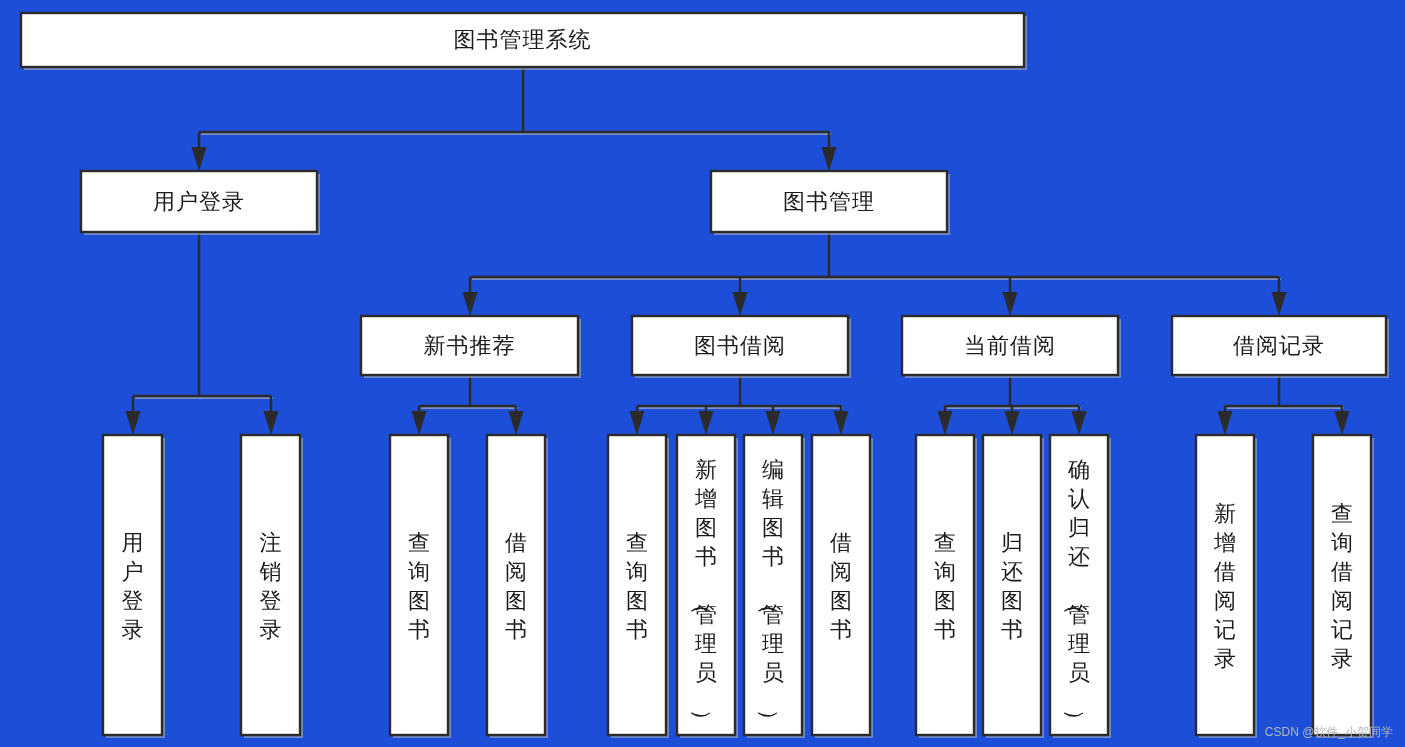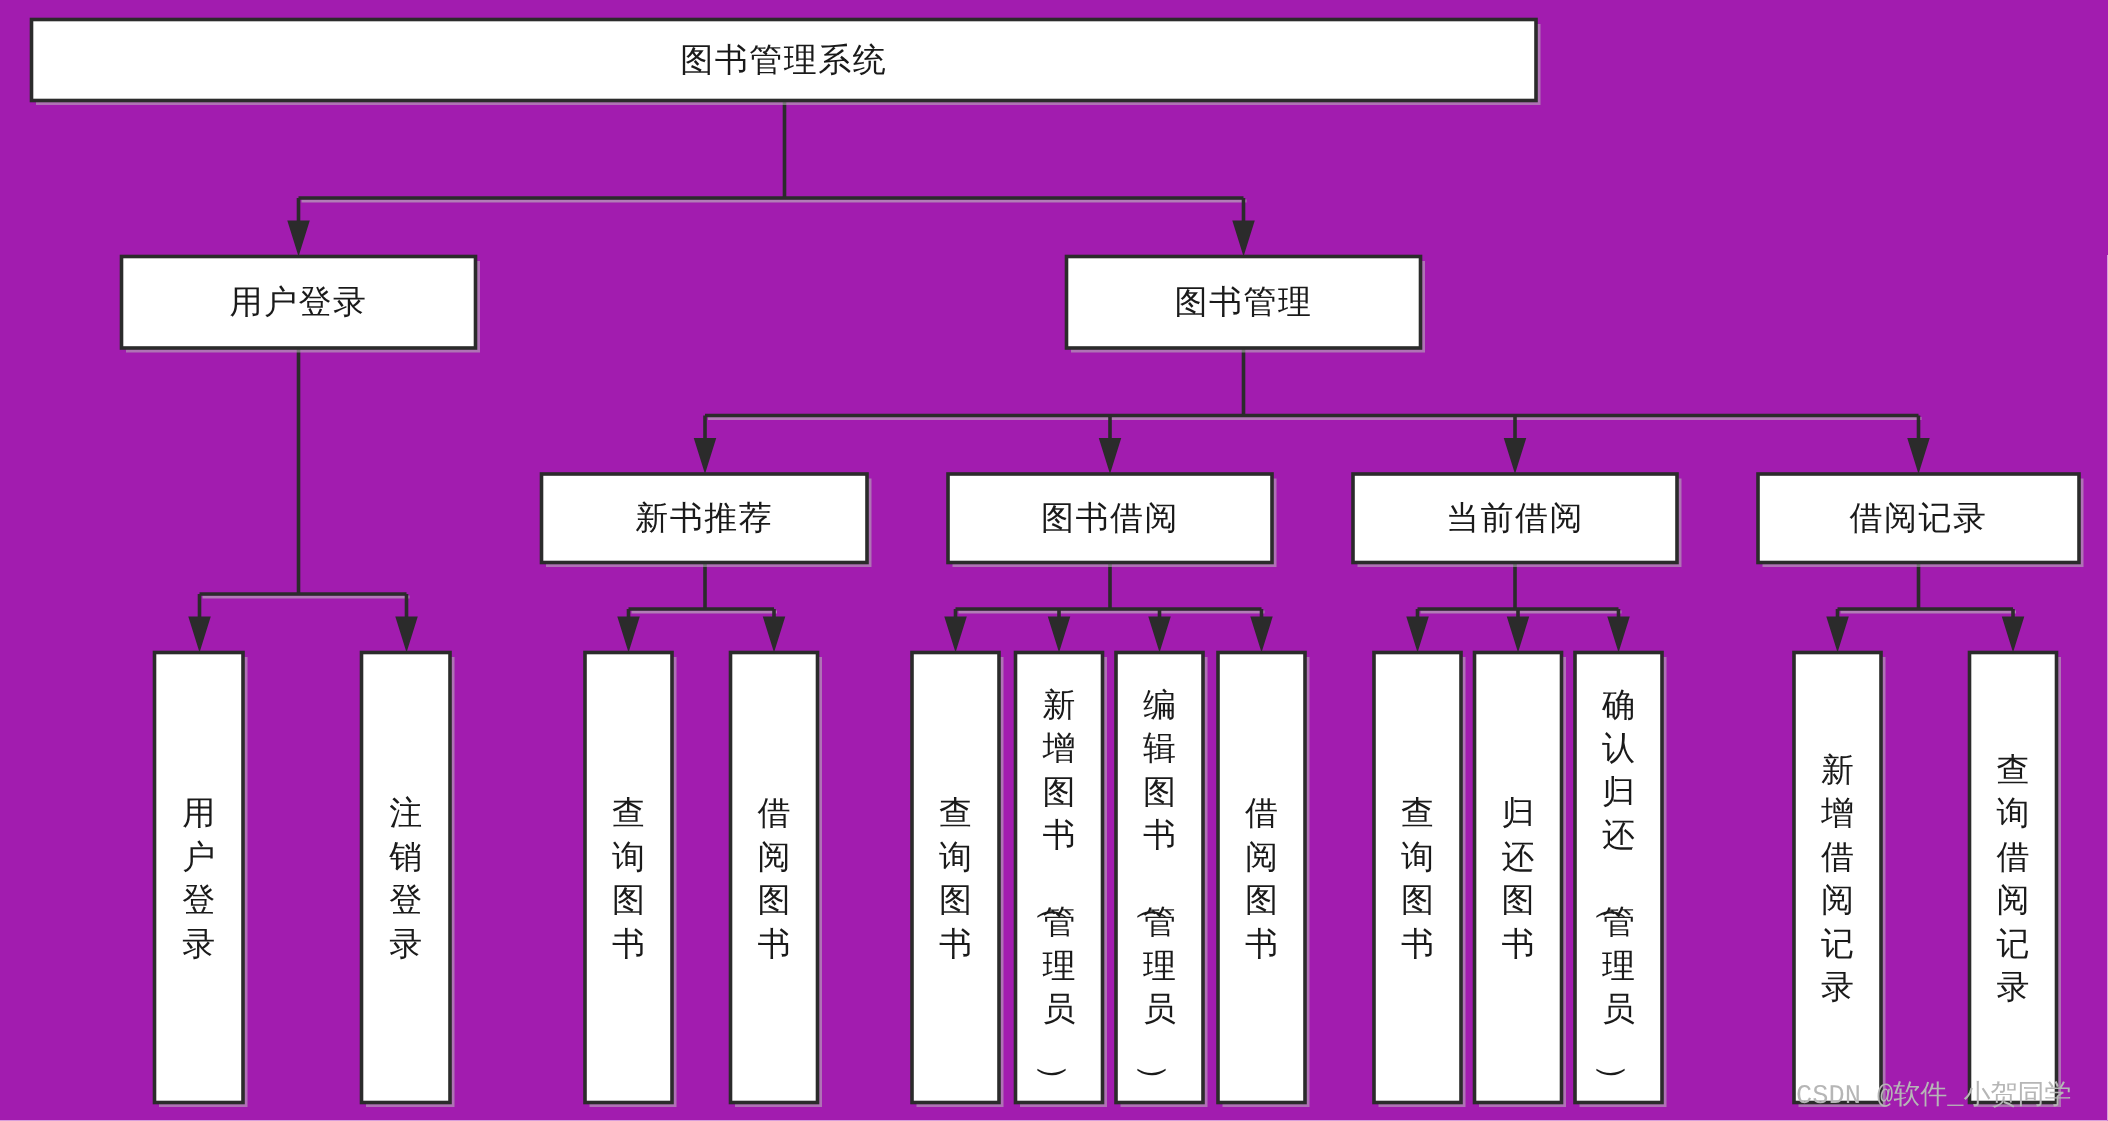--- a/index.html
+++ b/index.html
@@ -11,21 +11,21 @@
   body {
     width: 1405px;
     height: 747px;
     overflow: hidden;
     font-family: "DejaVu Sans", "Liberation Sans", sans-serif;
   }
   #diagram-root {
     position: relative;
     width: 1405px;
     height: 747px;
-    background: #a21caf;
+    background: #1d4ed8;
   }
   svg#tree-svg {
     position: absolute;
     left: 0;
     top: 0;
     width: 1405px;
     height: 747px;
     display: block;
   }
   .node-box {
@@ -63,24 +63,24 @@
   }
   .node-label-v {
     font-family: "DejaVu Sans", "Liberation Sans", sans-serif;
     font-size: 22px;
     fill: #1a1a1a;
     text-anchor: middle;
     letter-spacing: 0px;
   }
   .watermark {
     position: absolute;
-    right: 24px;
+    right: 12px;
     bottom: 6px;
-    font-family: Liberation Mono, monospace;
-    font-size: 18px;
+    font-family: Liberation Sans, sans-serif;
+    font-size: 12px;
     color: #b6b6b6;
     white-space: nowrap;
     user-select: none;
   }
 </style>
 </head>
 <body>
 
 <div id="diagram-root">
   <svg id="tree-svg" viewBox="0 0 1405 747" xmlns="http://www.w3.org/2000/svg">

